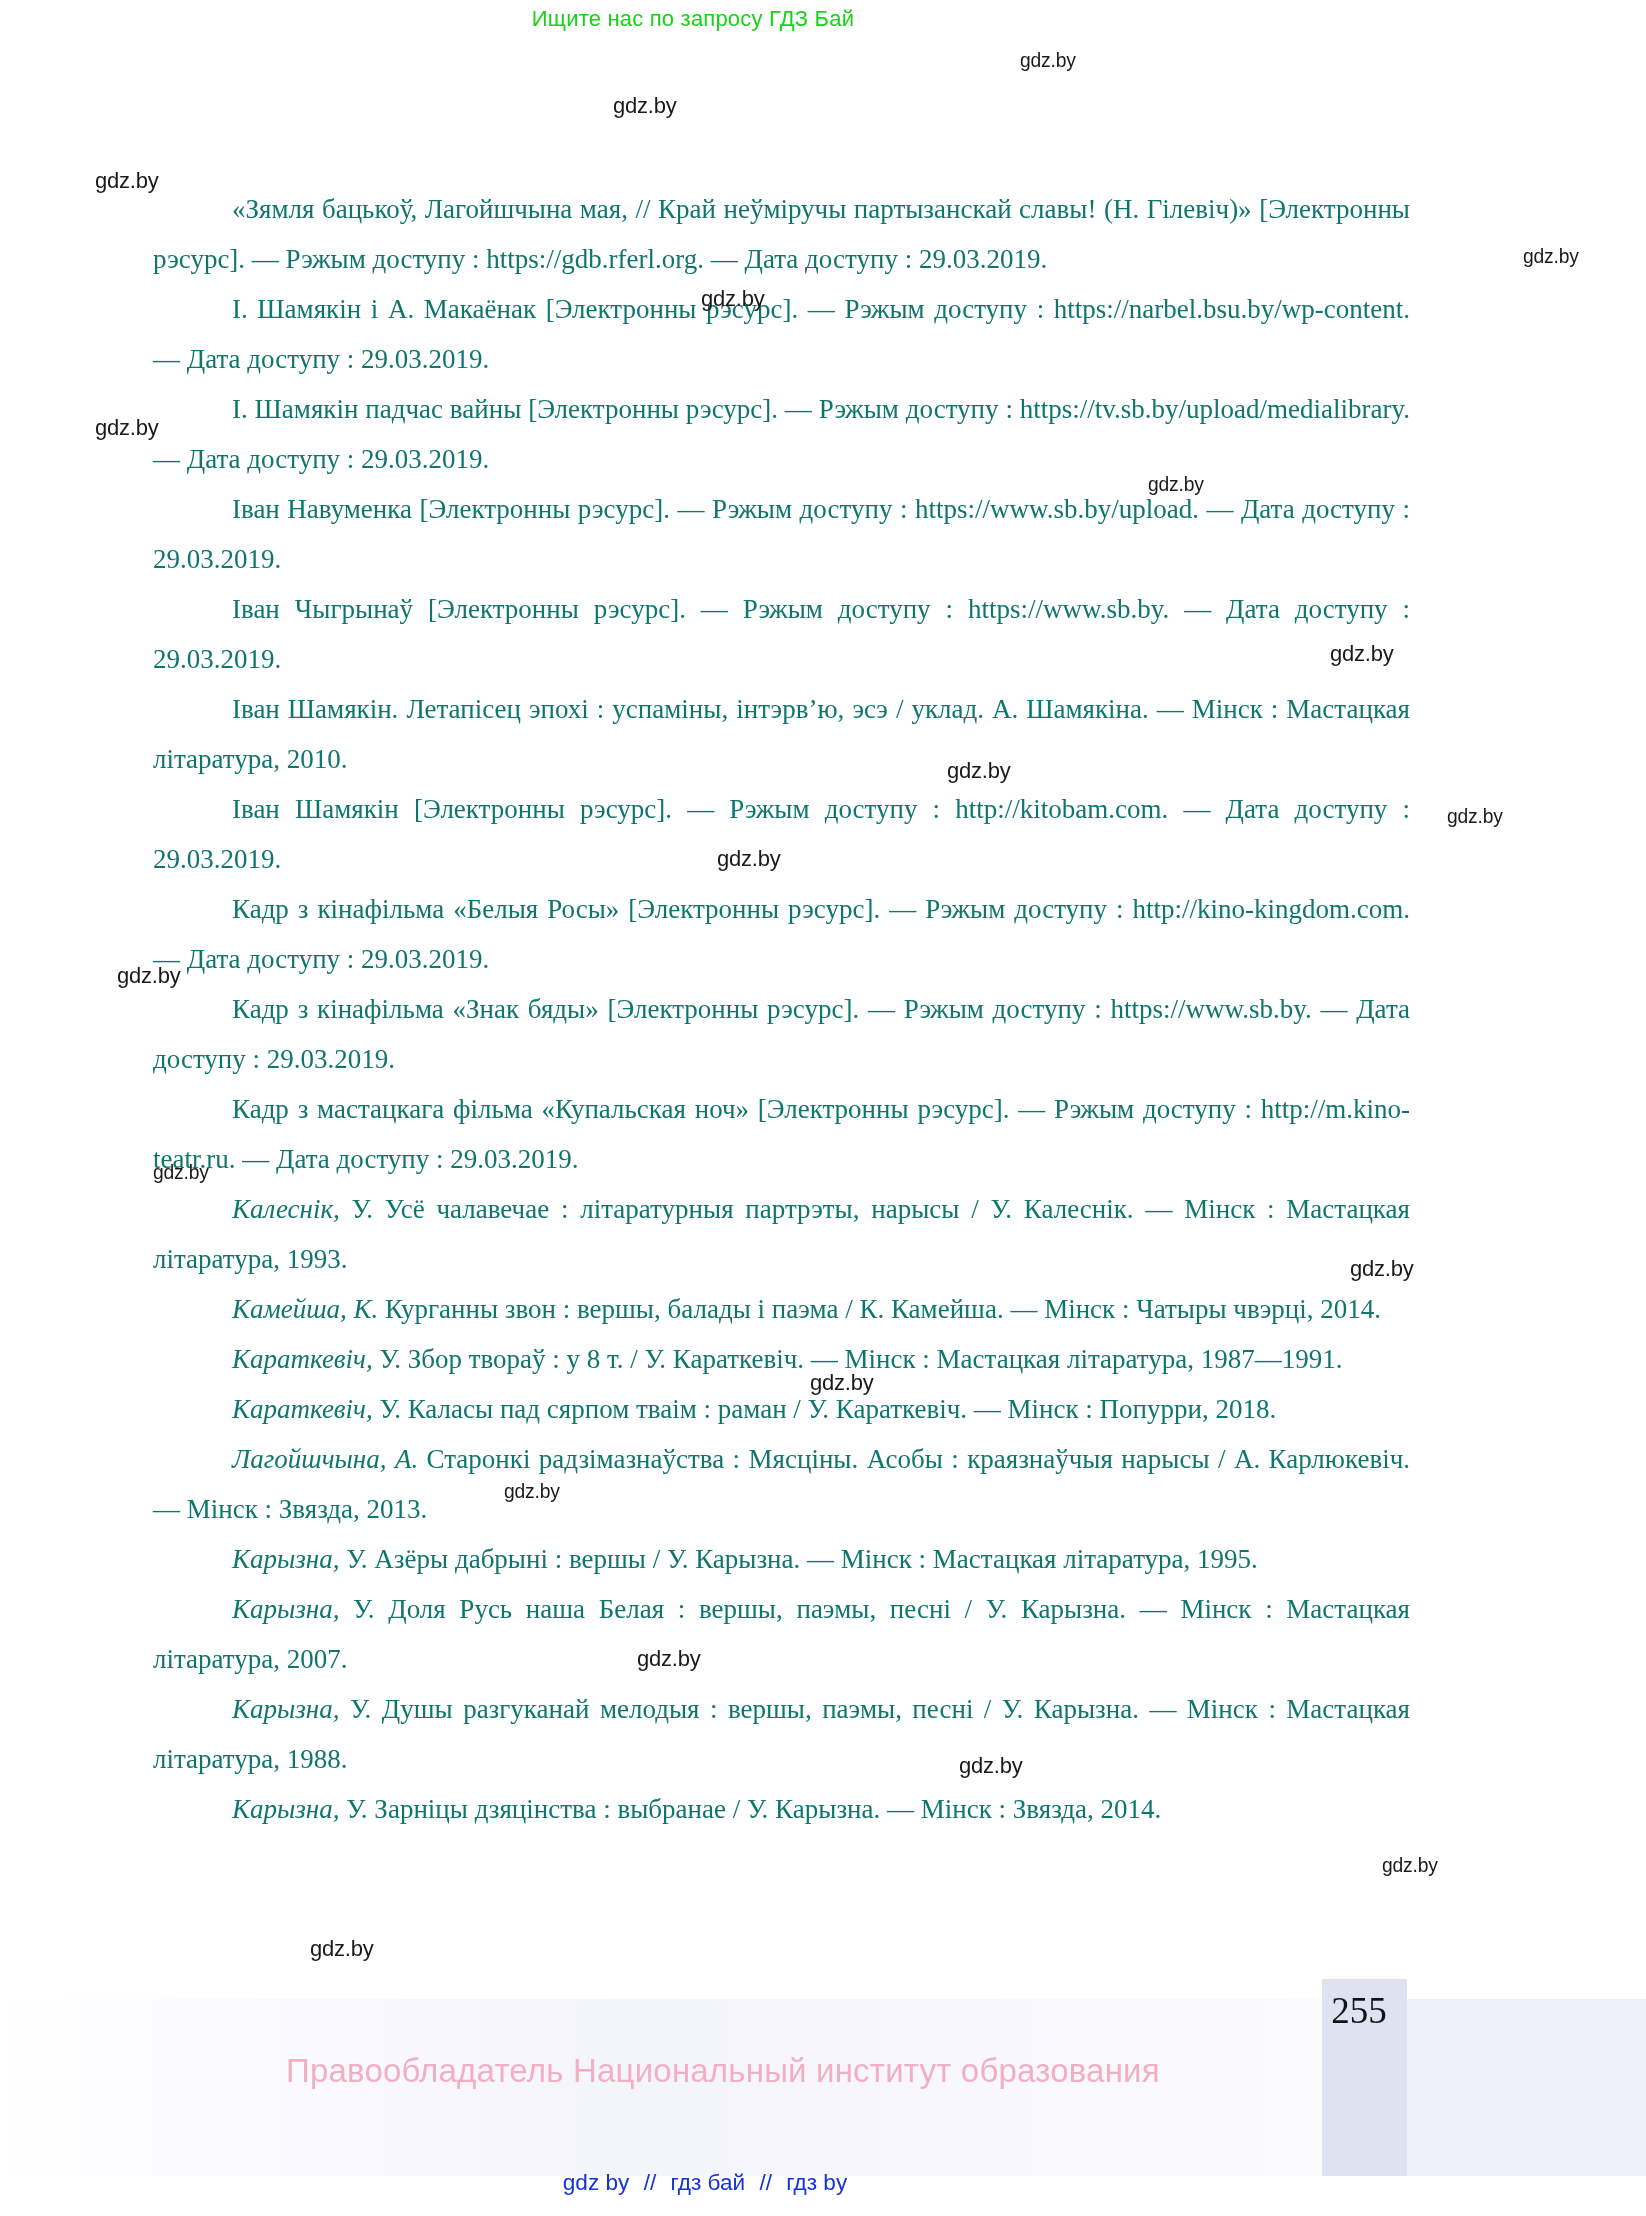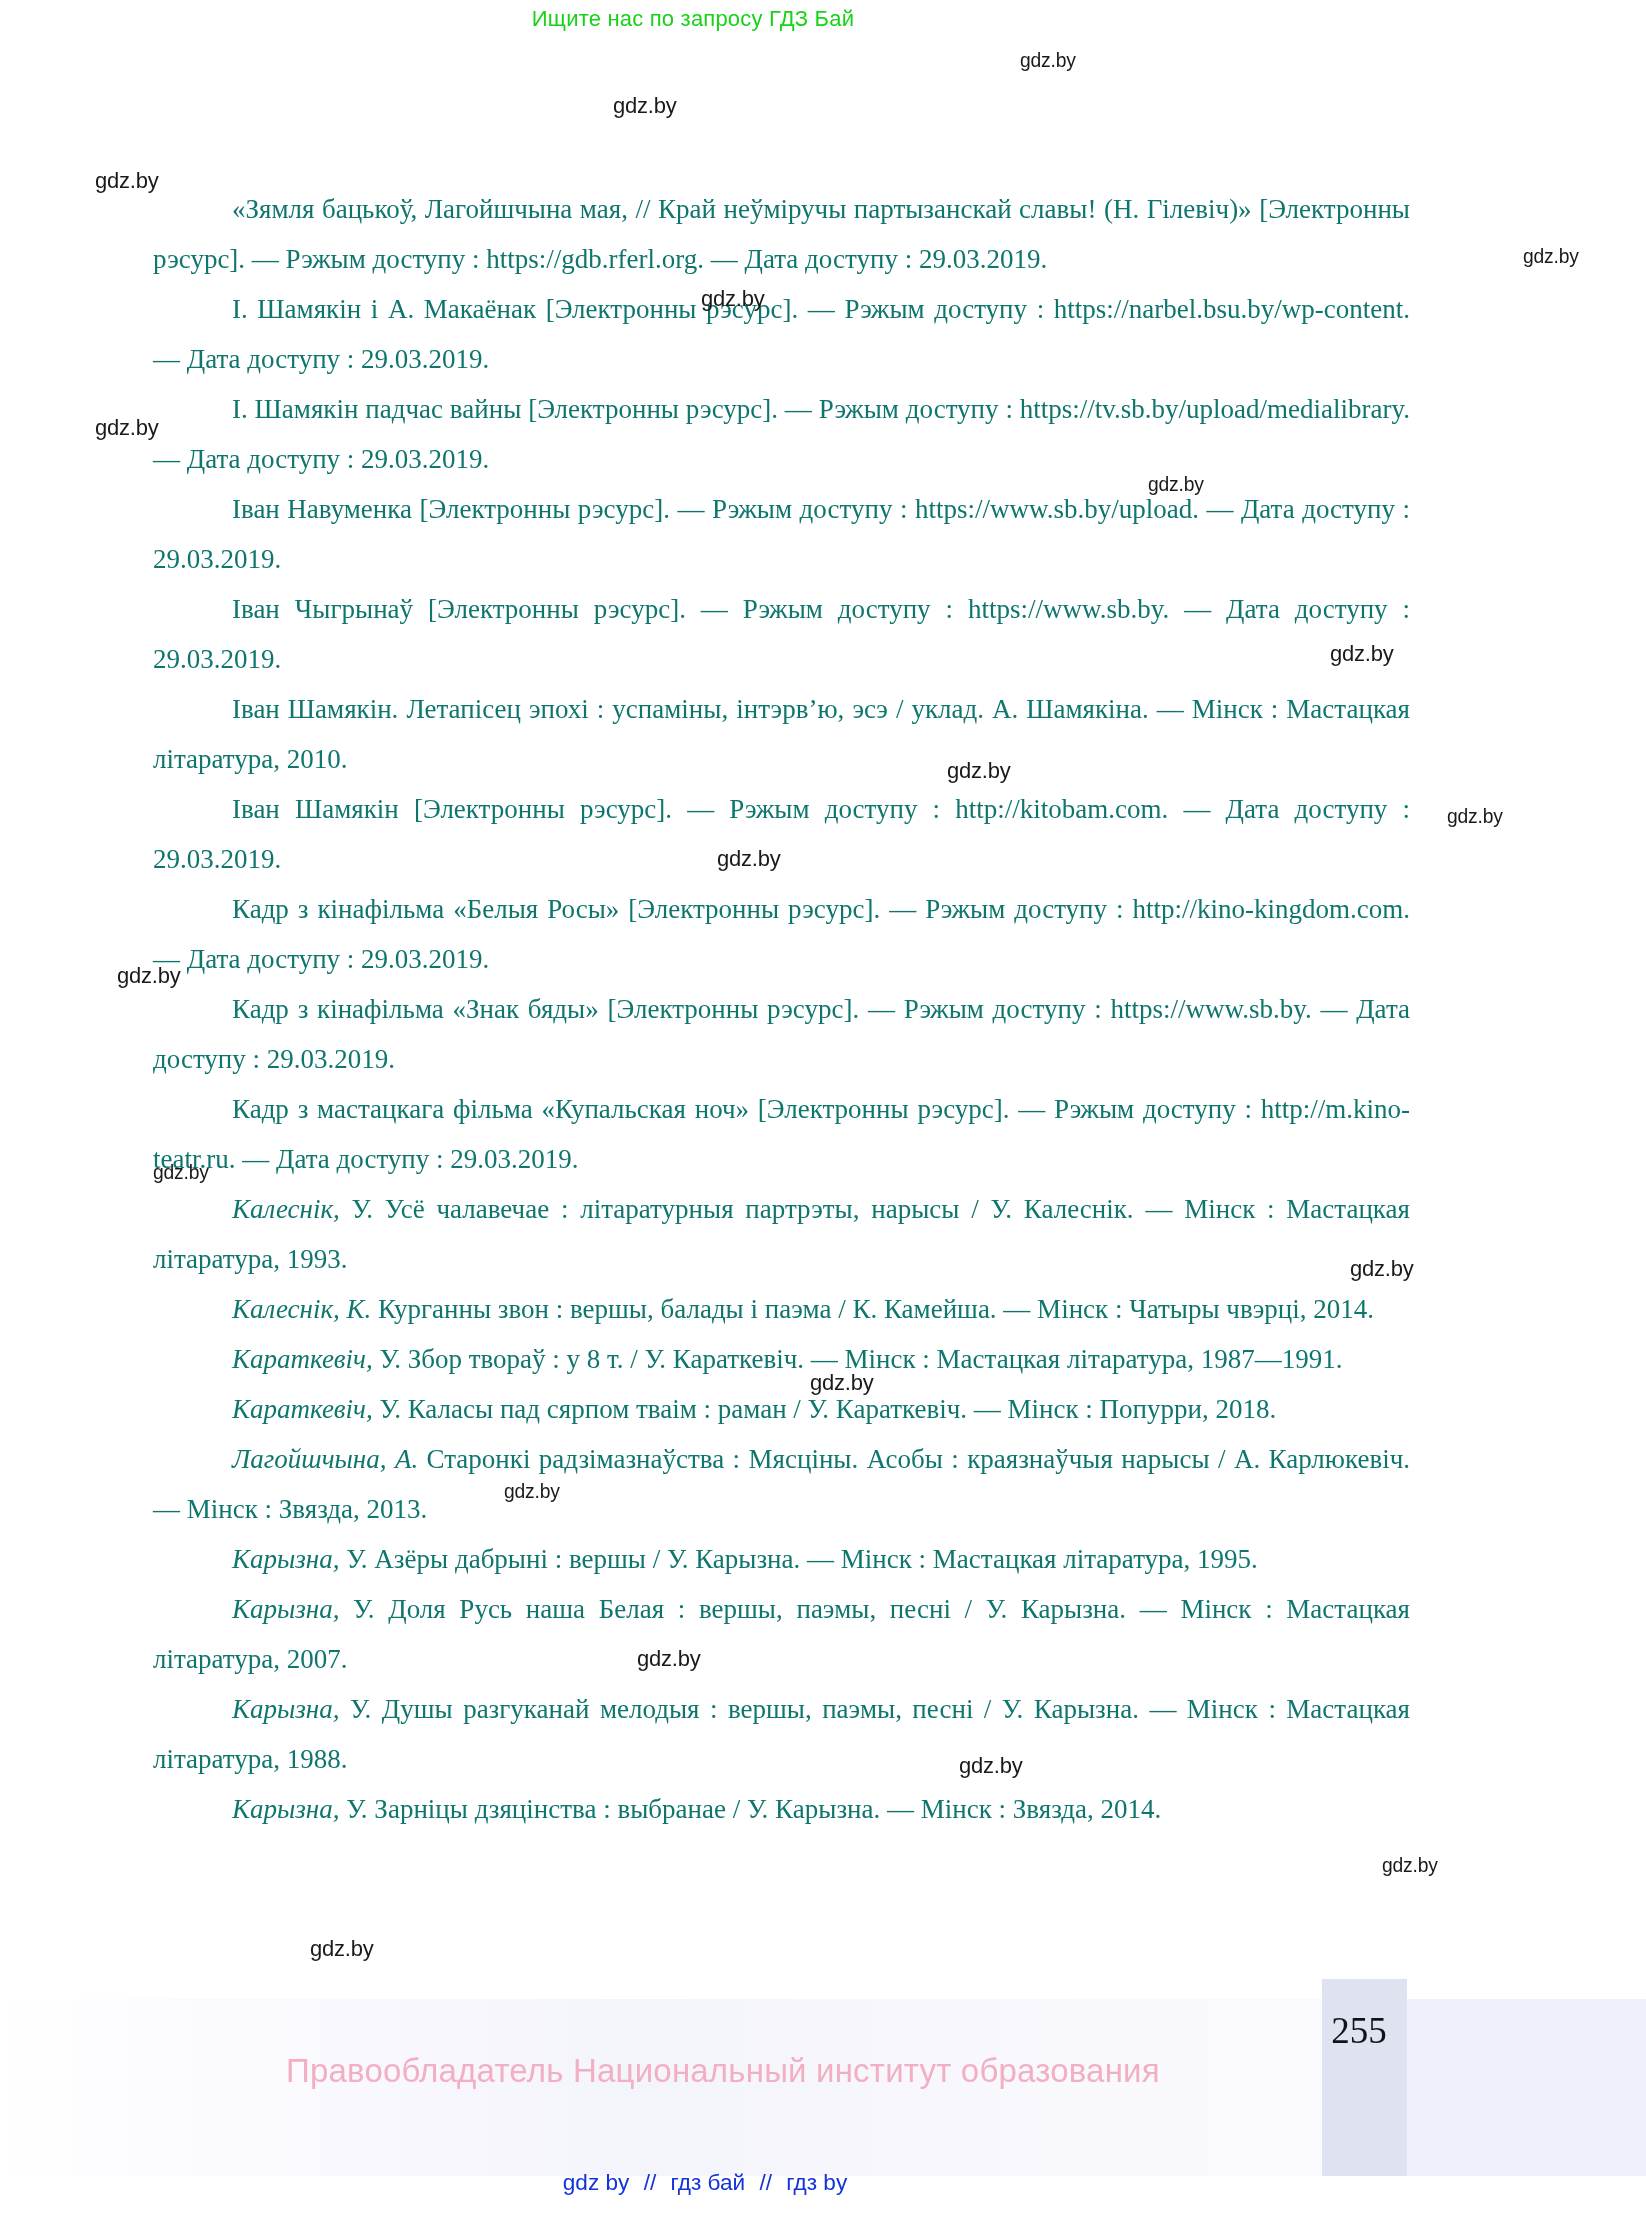--- a/index.html
+++ b/index.html
@@ -96,21 +96,20 @@
   }
   #page-number {
     position: absolute;
     left: 1322px;
     top: 1989px;
     width: 74px;
     text-align: center;
     font-family: "Liberation Serif", "DejaVu Serif", serif;
     font-size: 37px;
     color: #111118;
-    margin-top: 20px;
   }
 
   
   #copyright {
     position: absolute;
     left: 286px;
     top: 2052px;
     font-family: "Liberation Sans", "DejaVu Sans", sans-serif;
     font-size: 33px;
     color: #f3afc2;
@@ -146,21 +145,21 @@
       <p class="ref" id="ref-shamyakin-makayonak"><span>І. Шамякін і А. Макаёнак [Электронны рэсурс]. — Рэжым доступу : https://narbel.bsu.by/wp-content. — Дата доступу : 29.03.2019.</span></p>
       <p class="ref" id="ref-shamyakin-padchas-vayny"><span>І. Шамякін падчас вайны [Электронны рэсурс]. — Рэжым доступу : https://tv.sb.by/upload/medialibrary. — Дата доступу : 29.03.2019.</span></p>
       <p class="ref" id="ref-ivan-navumenka"><span>Іван Навуменка [Электронны рэсурс]. — Рэжым доступу : https://www.sb.by/upload. — Дата доступу : 29.03.2019.</span></p>
       <p class="ref" id="ref-ivan-chygrynau"><span>Іван Чыгрынаў [Электронны рэсурс]. — Рэжым доступу : https://www.sb.by. — Дата доступу : 29.03.2019.</span></p>
       <p class="ref" id="ref-ivan-shamyakin-letapisets"><span>Іван Шамякін. Летапісец эпохі : успаміны, інтэрв’ю, эсэ / уклад. А. Шамякіна. — Мінск : Мастацкая літаратура, 2010.</span></p>
       <p class="ref" id="ref-ivan-shamyakin-kitobam"><span>Іван Шамякін [Электронны рэсурс]. — Рэжым доступу : http://kitobam.com. — Дата доступу : 29.03.2019.</span></p>
       <p class="ref" id="ref-kadr-belyya-rosy"><span>Кадр з кінафільма «Белыя Росы» [Электронны рэсурс]. — Рэжым доступу : http://kino-kingdom.com. — Дата доступу : 29.03.2019.</span></p>
       <p class="ref" id="ref-kadr-znak-byady"><span>Кадр з кінафільма «Знак бяды» [Электронны рэсурс]. — Рэжым доступу : https://www.sb.by. — Дата доступу : 29.03.2019.</span></p>
       <p class="ref" id="ref-kadr-kupalskaya-noch"><span>Кадр з мастацкага фільма «Купальская ноч» [Электронны рэсурс]. — Рэжым доступу : http://m.kino-teatr.ru. — Дата доступу : 29.03.2019.</span></p>
       <p class="ref" id="ref-kalesnik"><span class="au">Калеснік,</span><span> У. Усё чалавечае : літаратурныя партрэты, нарысы / У. Калеснік. — Мінск : Мастацкая літаратура, 1993.</span></p>
-      <p class="ref" id="ref-kameysha"><span class="au">Калеснік, К.</span><span> Курганны звон : вершы, балады і паэма / К. Камейша. — Мінск : Чатыры чвэрці, 2014.</span></p>
+      <p class="ref" id="ref-kameysha"><span class="au">Камейша, К.</span><span> Курганны звон : вершы, балады і паэма / К. Камейша. — Мінск : Чатыры чвэрці, 2014.</span></p>
       <p class="ref" id="ref-karatkevich-zbor"><span class="au">Караткевіч,</span><span> У. Збор твораў : у 8 т. / У. Караткевіч. — Мінск : Мастацкая літаратура, 1987—1991.</span></p>
       <p class="ref" id="ref-karatkevich-kalasy"><span class="au">Караткевіч,</span><span> У. Каласы пад сярпом тваім : раман / У. Караткевіч. — Мінск : Попурри, 2018.</span></p>
       <p class="ref" id="ref-karlyukevich"><span class="au">Лагойшчына, А.</span><span> Старонкі радзімазнаўства : Мясціны. Асобы : краязнаўчыя нарысы / А. Карлюкевіч. — Мінск : Звязда, 2013.</span></p>
       <p class="ref" id="ref-karyzna-azyory"><span class="au">Карызна,</span><span> У. Азёры дабрыні : вершы / У. Карызна. — Мінск : Мастацкая літаратура, 1995.</span></p>
       <p class="ref" id="ref-karyzna-dolya"><span class="au">Карызна,</span><span> У. Доля Русь наша Белая : вершы, паэмы, песні / У. Карызна. — Мінск : Мастацкая літаратура, 2007.</span></p>
       <p class="ref" id="ref-karyzna-dushy"><span class="au">Карызна,</span><span> У. Душы разгуканай мелодыя : вершы, паэмы, песні / У. Карызна. — Мінск : Мастацкая літаратура, 1988.</span></p>
       <p class="ref" id="ref-karyzna-zarnitsy"><span class="au">Карызна,</span><span> У. Зарніцы дзяцінства : выбранае / У. Карызна. — Мінск : Звязда, 2014.</span></p>
     </div>
 
   <div id="watermark-layer">

